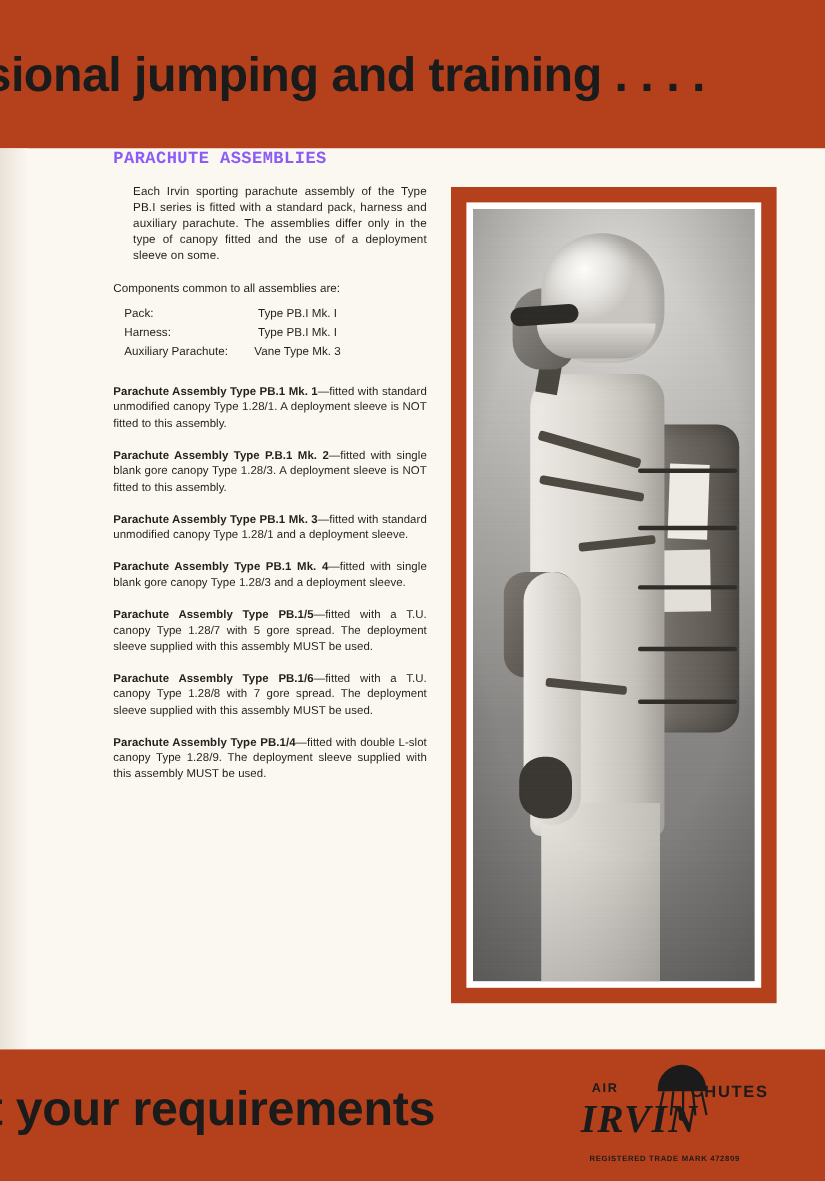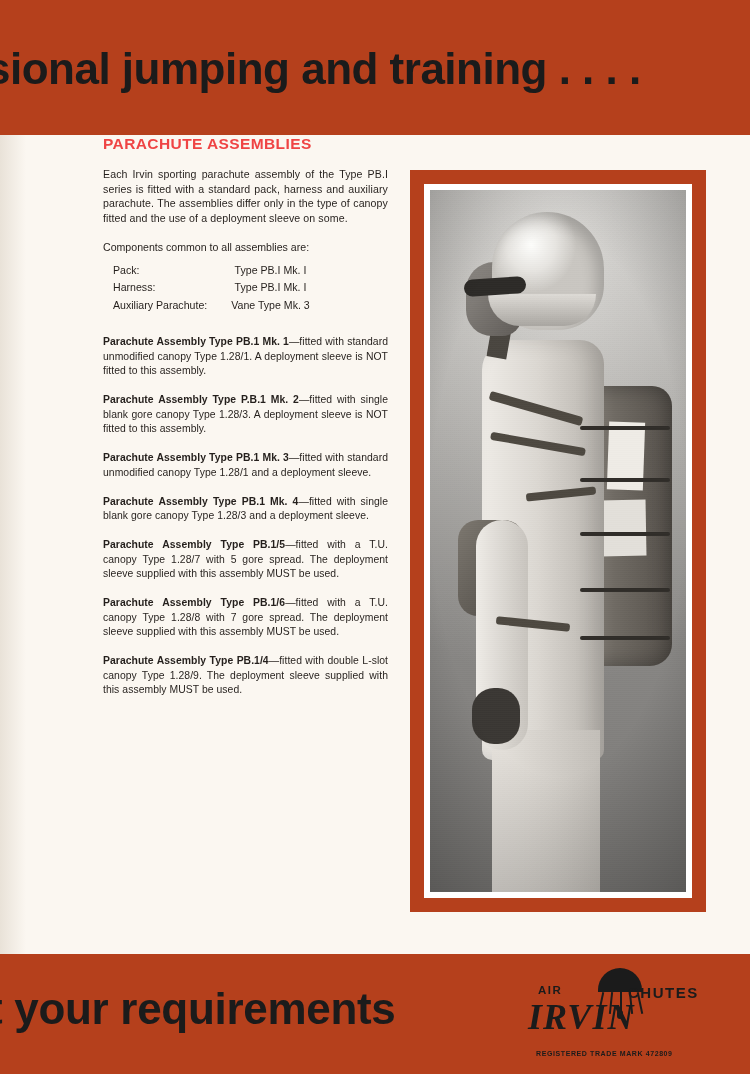--- a/index.html
+++ b/index.html
@@ -62,32 +62,32 @@
 
   
   .text-col {
     position: absolute;
     left: 103px;
     top: 135px;
     width: 285px;
     color: #241f1c;
   }
   .section-title {
-    font-family: Liberation Sans, sans-serif;
+    font-family: Liberation Mono, monospace;
     font-weight: bold;
     font-size: 15.5px;
     letter-spacing: 0.4px;
     margin: 0 0 14px 0;
-    color: #ef4444;
+    color: #8b5cf6;
   }
   .intro-para {
     font-size: 10.6px;
     line-height: 14.6px;
     text-align: justify;
-    margin: 0 0 15px 0;
+    margin: 0 0 15px 18px;
     letter-spacing: 0.1px;
   }
   .components-line {
     font-size: 10.6px;
     line-height: 14.6px;
     margin: 0 0 8px 0;
   }
   .components-table {
     border-collapse: collapse;
     margin: 0 0 20px 10px;

